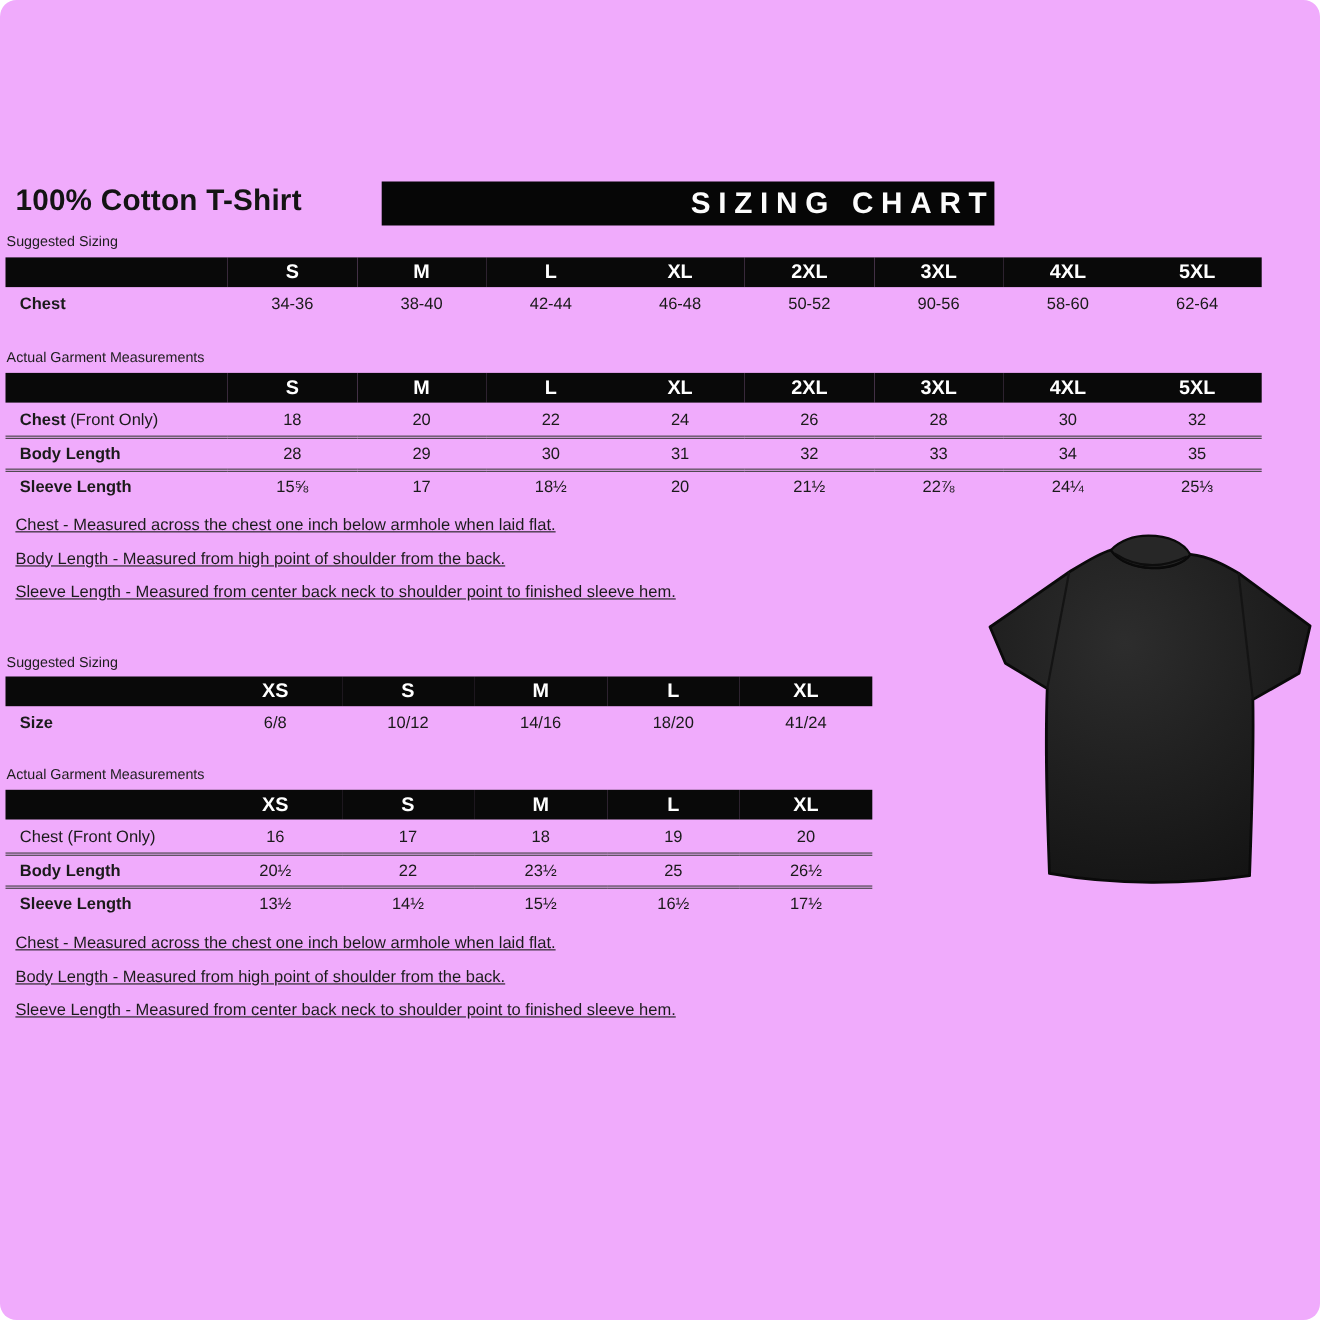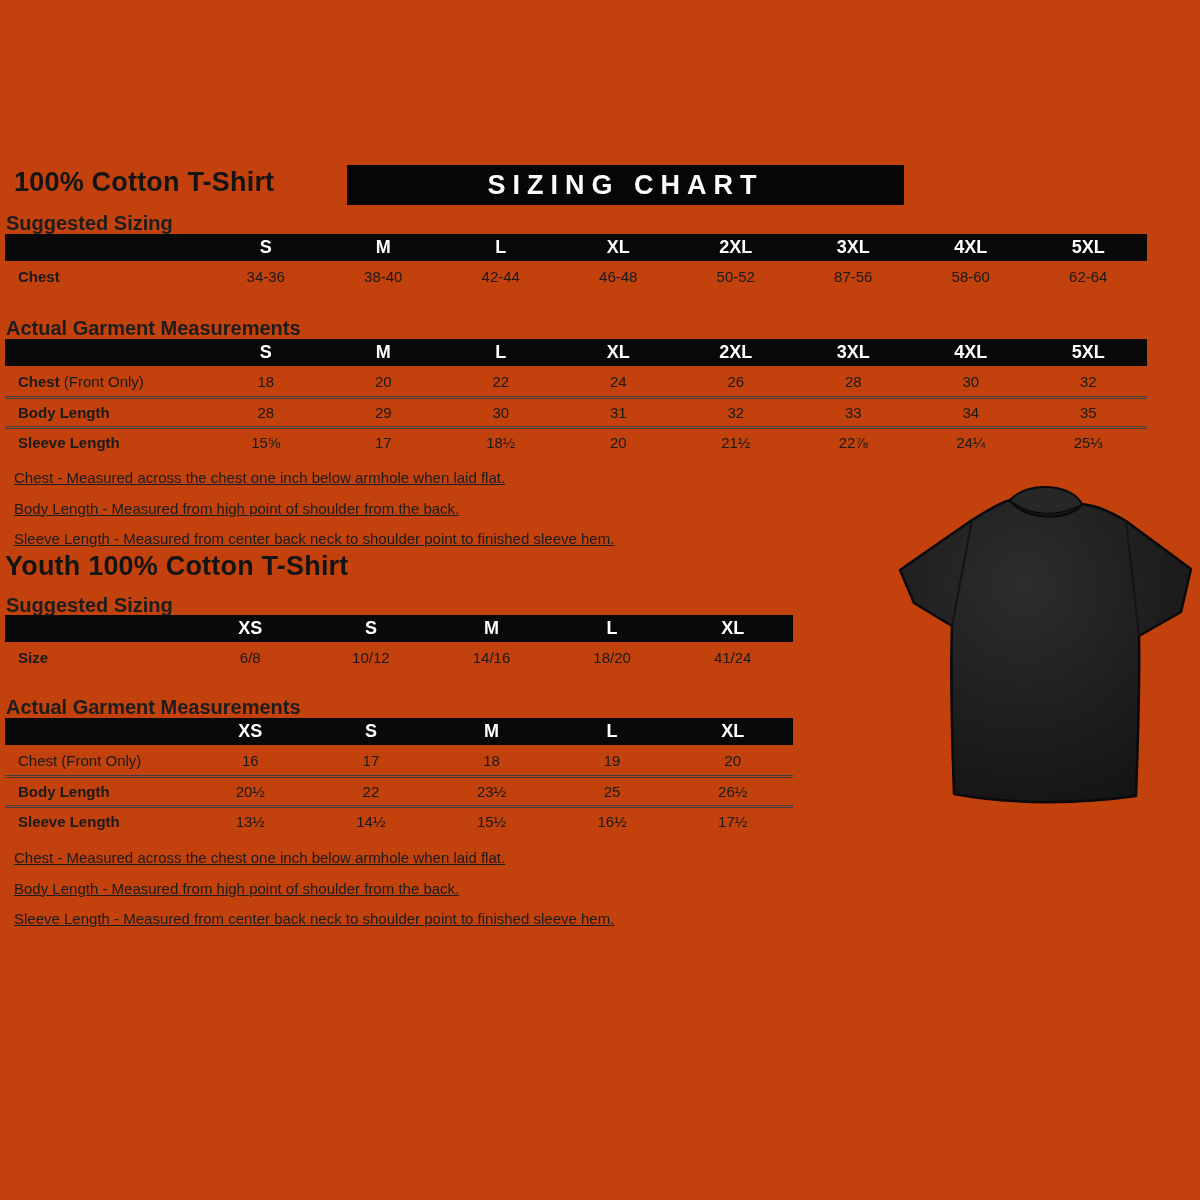--- a/index.html
+++ b/index.html
@@ -1,24 +1,24 @@
 <!DOCTYPE html>
 <html><head>
 <meta charset="utf-8">
 <style>
   * { margin:0; padding:0; box-sizing:border-box; }
   html,body { background:#ffffff; }
   body { font-family:"Liberation Sans","DejaVu Sans",sans-serif; color:#161616; }
-  .canvas { position:relative; width:1200px; height:1200px; background:#c2410c; overflow:hidden; }
+  .canvas { position:relative; width:1200px; height:1200px; background:#f0abfc; overflow:hidden;border-radius:15px; }
   .abs { position:absolute; }
 
   .h1 { font-size:27px; font-weight:bold; color:#141414; letter-spacing:.2px; white-space:nowrap; }
   .banner { background:#060606; color:#fcfcfc; font-weight:bold; font-size:27px;
-            letter-spacing:7px; text-align:center; line-height:40px; height:40px; }
-  .seclabel { font-size:20px; color:#1d1d1d; white-space:nowrap;font-weight:bold; }
+            letter-spacing:7px; text-align:right; line-height:40px; height:40px; }
+  .seclabel { font-size:13px; color:#1d1d1d; white-space:nowrap; }
 
   .tbl { display:grid; }
   .tbl .hc { background:#090909; color:#ffffff; font-weight:bold; font-size:18px;
              display:flex; align-items:center; justify-content:center; height:27px; }
   .tbl .cell { font-size:15px; display:flex; align-items:center; justify-content:center;
                height:30px; color:#1a1a1a; }
   .tbl .lbl { justify-content:flex-start; padding-left:13px; font-weight:bold; white-space:pre; }
   .tbl .lbl .sfx { font-weight:normal; }
   .tbl .bt { border-top:3px double #3f3f3f; }
 
@@ -45,21 +45,21 @@
     <div class="hc">3XL</div>
     <div class="hc">4XL</div>
     <div class="hc">5XL</div>
 
     <div class="cell lbl">Chest</div>
     <div class="cell">34-36</div>
     <div class="cell">38-40</div>
     <div class="cell">42-44</div>
     <div class="cell">46-48</div>
     <div class="cell">50-52</div>
-    <div class="cell">87-56</div>
+    <div class="cell">90-56</div>
     <div class="cell">58-60</div>
     <div class="cell">62-64</div>
   </div>
 
   <div class="abs seclabel" style="left:6px; top:317px;">Actual Garment Measurements</div>
 
   <div class="abs tbl" style="left:5px; top:339px; width:1142px; grid-template-columns:202px repeat(8,1fr); grid-template-rows:27px 30px 30px 30px;">
     <div class="hc"></div>
     <div class="hc">S</div>
     <div class="hc">M</div>
@@ -100,21 +100,20 @@
     <div class="cell bt">24¼</div>
     <div class="cell bt">25⅓</div>
   </div>
 
   <div class="abs notes" style="left:14px; top:463px;">
     <div class="note">Chest - Measured across the chest one inch below armhole when laid flat.</div>
     <div class="note">Body Length - Measured from high point of shoulder from the back.</div>
     <div class="note">Sleeve Length - Measured from center back neck to shoulder point to finished sleeve hem.</div>
   </div>
 
-  <div class="abs h1" style="left:5px; top:551px;">Youth 100% Cotton T-Shirt</div>
 
   <div class="abs seclabel" style="left:6px; top:594px;">Suggested Sizing</div>
 
   <div class="abs tbl" style="left:5px; top:615px; width:788px; grid-template-columns:185px repeat(5,1fr); grid-template-rows:27px 31px;">
     <div class="hc"></div>
     <div class="hc">XS</div>
     <div class="hc">S</div>
     <div class="hc">M</div>
     <div class="hc">L</div>
     <div class="hc">XL</div>

